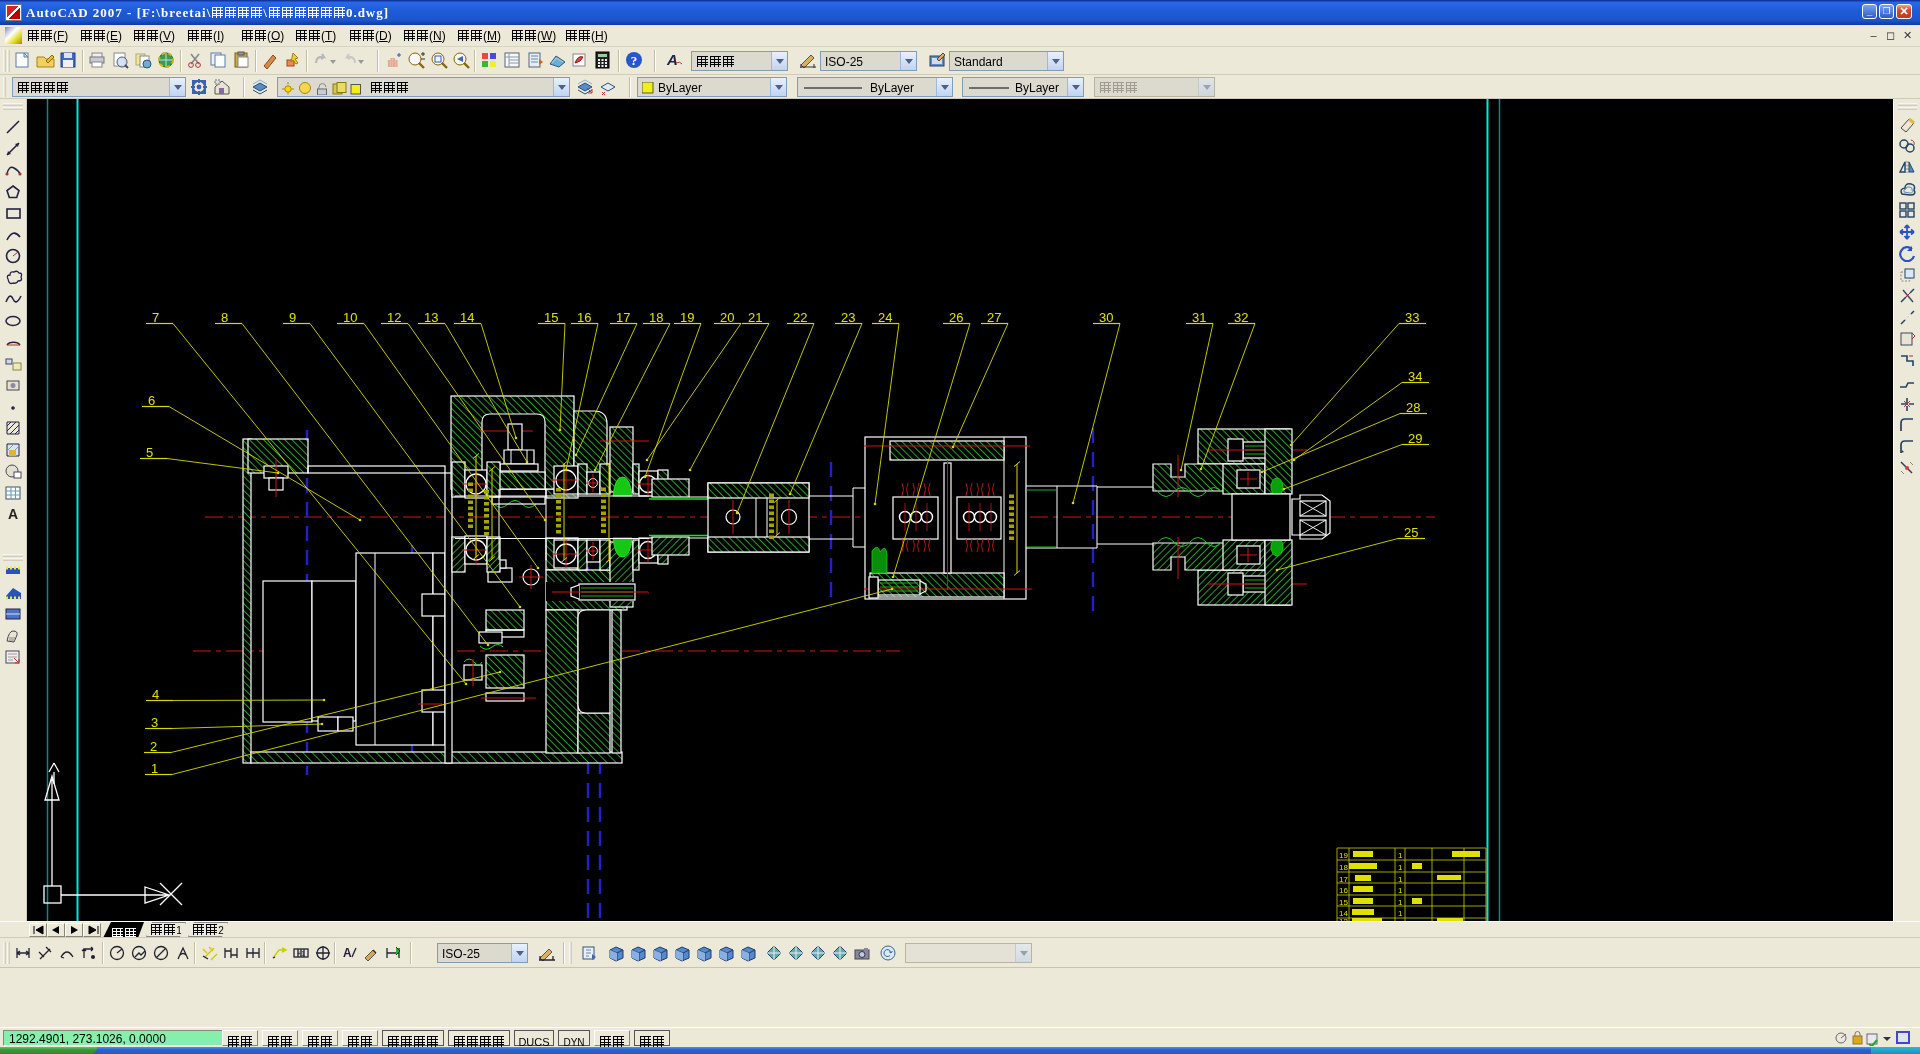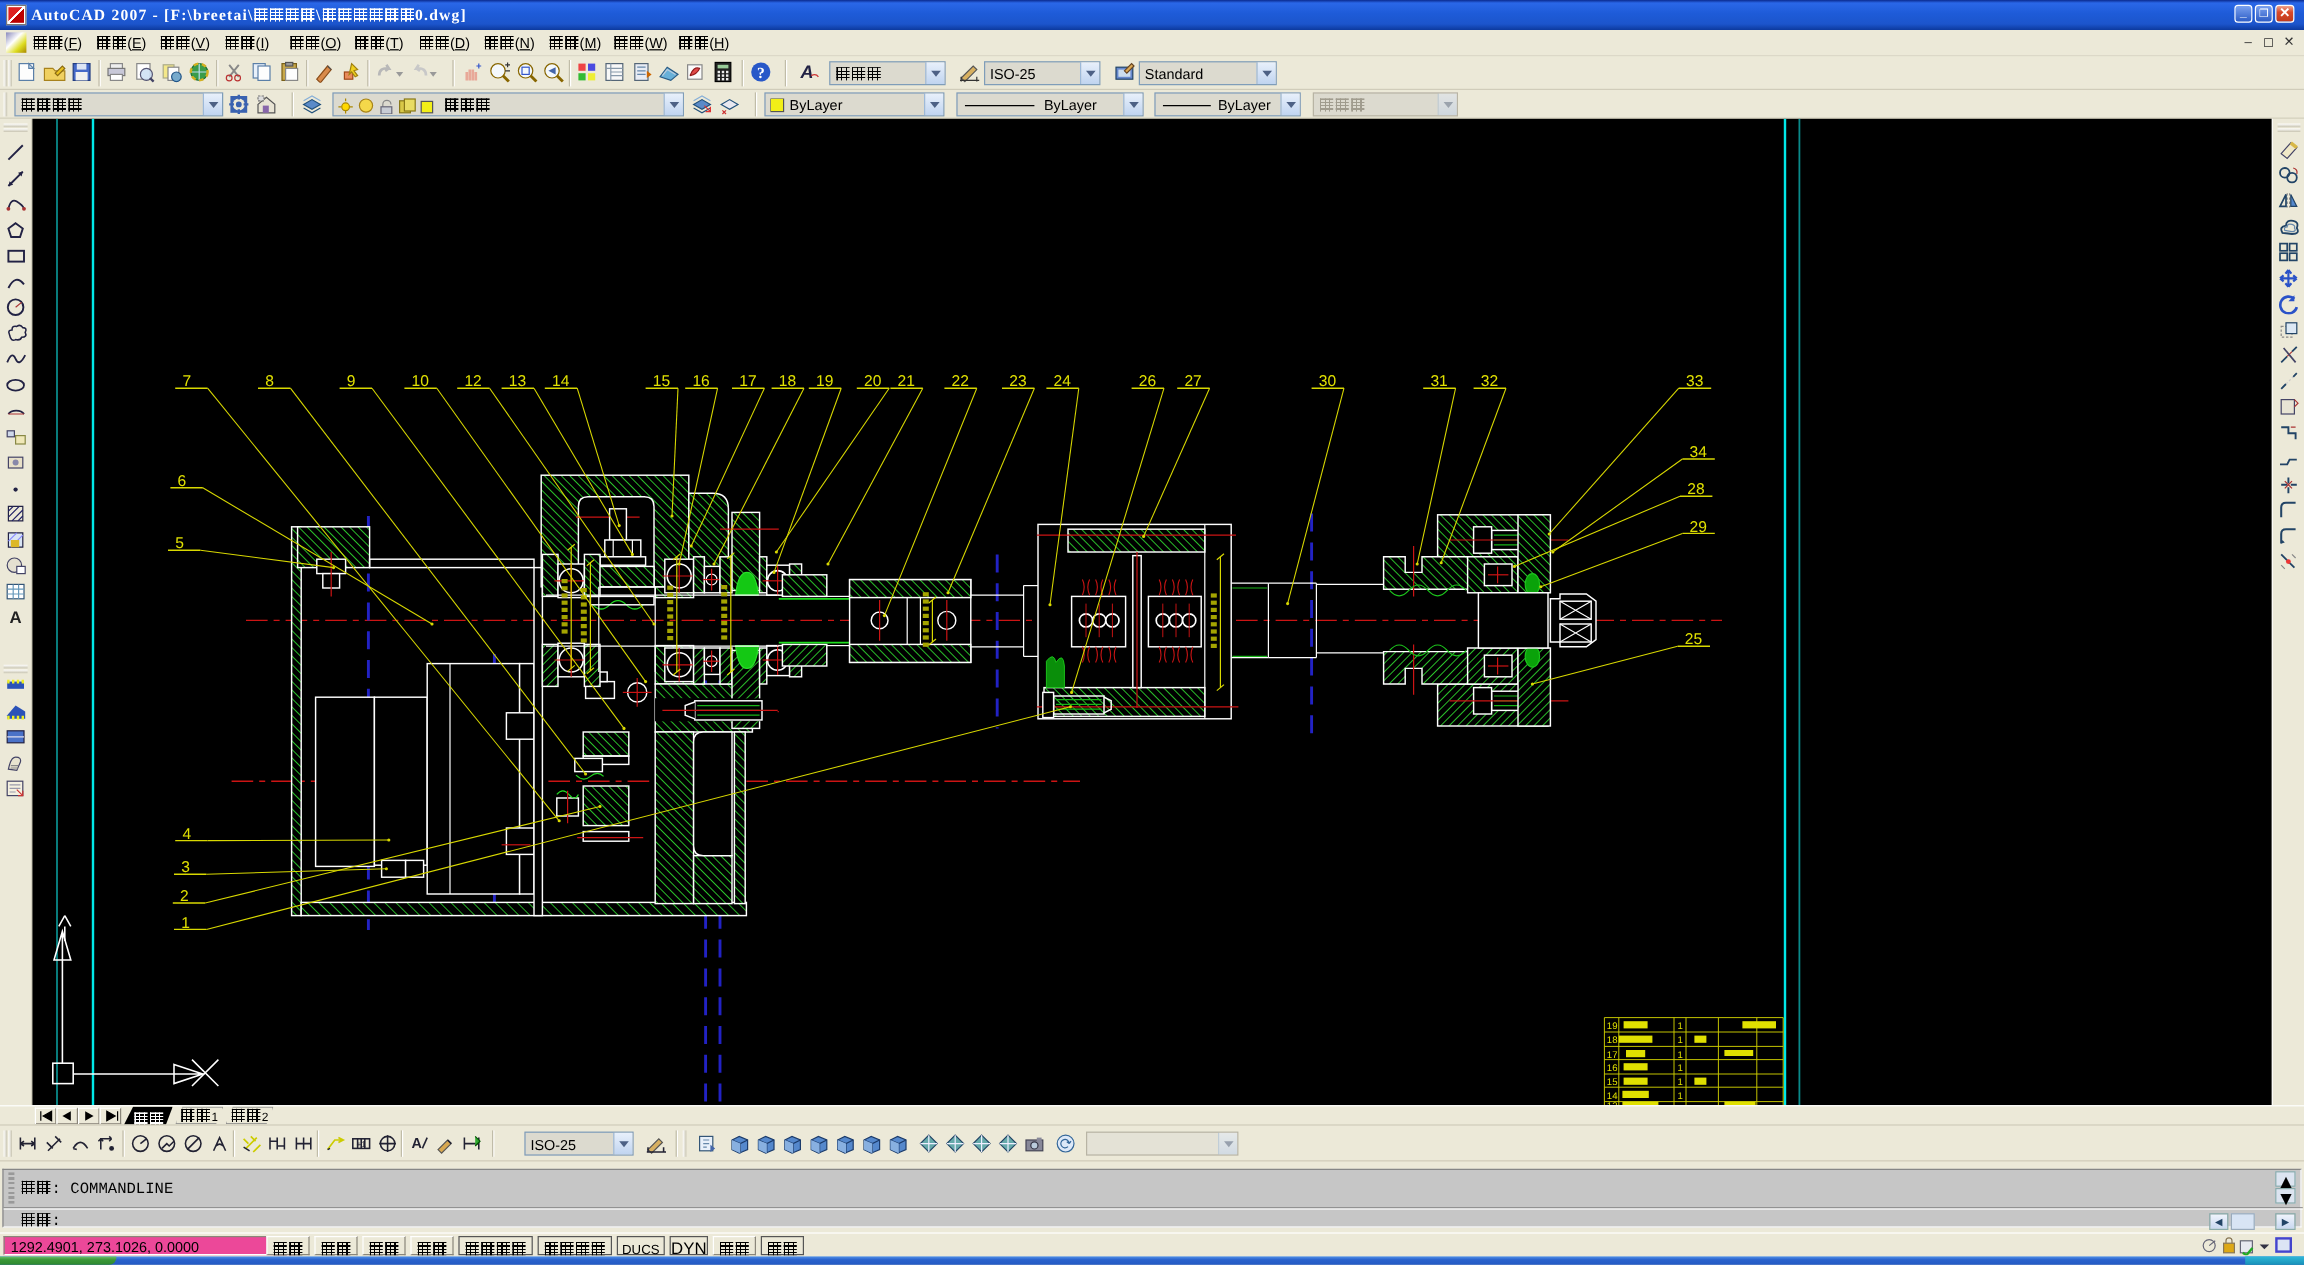--- a/index.html
+++ b/index.html
@@ -1066,44 +1066,30 @@
         <rect x="11" y="4" width="4" height="3" fill="#889"></rect>
       </svg>
 <svg class="abs" style="left:879px;top:6px" width="19" height="18" viewBox="0 0 19 18">
         <circle cx="9" cy="9" r="7" fill="#dce8f8" stroke="#369"></circle>
         <path d="M12 9 a3.5 3.5 0 1 0 -1 2.5 M12 9 l-2 -1.5 m2 1.5 l1.5 -2" stroke="#369" fill="none"></path>
       </svg>
 <div class="combo" style="left:905px;top:5px;width:127px;border-color:#b8b4a4;background:#e4e2d6">
         <span class="btn" style="opacity:0.5"></span>
       </div>
 </div>
-<div class="abs" style="left:0;top:968px;width:1920px;height:59px;background:#ece9d8">
-<div class="abs" style="left:2px;top:6px;width:1916px;height:49px;background:#c6c6c6;border:1px solid;border-color:#868686 #fff #fff #868686">
-<div class="abs" style="left:4px;top:2px;width:5px;height:26px;background:repeating-linear-gradient(180deg,#999 0 2px,#c6c6c6 2px 4px)"></div>
-<div class="abs" style="left:14px;top:8px;font-size:13px;font-family:'Liberation Mono',monospace"><i class="cjk"></i><i class="cjk"></i>: COMMANDLINE</div>
-<div class="abs" style="left:0;top:31px;width:1916px;height:1px;background:#868686"></div>
-        <div class="abs" style="left:0;top:32px;width:1916px;height:1px;background:#fff"></div>
-<div class="abs" style="left:14px;top:35px;font-size:13px;font-family:'Liberation Mono',monospace"><i class="cjk"></i><i class="cjk"></i>:</div>
-<div class="abs" style="left:1893px;top:1px;width:17px;height:13px;background:#dce4f0;border:1px solid #8aa">▲</div>
-<div class="abs" style="left:1893px;top:15px;width:17px;height:13px;background:#dce4f0;border:1px solid #8aa">▼</div>
-<div class="abs" style="left:1838px;top:36px;width:16px;height:14px;background:linear-gradient(180deg,#f0f4fc,#c8d8f0);border:1px solid #8aa;text-align:center;font-size:8px;color:#246;line-height:13px">◀</div>
-<div class="abs" style="left:1856px;top:36px;width:20px;height:14px;background:#d8e4f4;border:1px solid #9ab"></div>
-<div class="abs" style="left:1893px;top:36px;width:17px;height:14px;background:linear-gradient(180deg,#f0f4fc,#c8d8f0);border:1px solid #8aa;text-align:center;font-size:8px;color:#246;line-height:13px">▶</div>
-</div>
-    </div>
 <div class="abs" style="left:0;top:1027px;width:1920px;height:20px;background:#ece9d8;border-top:1px solid #fff">
-<div class="abs" style="left:3px;top:2px;width:243px;height:16px;background:#ec4899;border:1px solid;border-color:#8a867a #fff #fff #8a867a;font-size:12px;padding:1px 0 0 5px">1292.4901, 273.1026, 0.0000</div>
+<div class="abs" style="left:3px;top:2px;width:243px;height:16px;background:#86efac;border:1px solid;border-color:#8a867a #fff #fff #8a867a;font-size:12px;padding:1px 0 0 5px">1292.4901, 273.1026, 0.0000</div>
 <div class="abs" style="left:222px;top:2px;width:36px;height:16px;border:1px solid;border-color:#fff #8a867a #8a867a #fff;background:#ece9d8;text-align:center;padding-top:1px"><i class="cjk"></i><i class="cjk"></i></div>
 <div class="abs" style="left:262px;top:2px;width:36px;height:16px;border:1px solid;border-color:#fff #8a867a #8a867a #fff;background:#ece9d8;text-align:center;padding-top:1px"><i class="cjk"></i><i class="cjk"></i></div>
 <div class="abs" style="left:302px;top:2px;width:36px;height:16px;border:1px solid;border-color:#fff #8a867a #8a867a #fff;background:#ece9d8;text-align:center;padding-top:1px"><i class="cjk"></i><i class="cjk"></i></div>
 <div class="abs" style="left:342px;top:2px;width:36px;height:16px;border:1px solid;border-color:#fff #8a867a #8a867a #fff;background:#ece9d8;text-align:center;padding-top:1px"><i class="cjk"></i><i class="cjk"></i></div>
 <div class="abs" style="left:382px;top:2px;width:62px;height:16px;border:1px solid #555;background:#ece9d8;text-align:center;padding-top:1px"><i class="cjk"></i><i class="cjk"></i><i class="cjk"></i><i class="cjk"></i></div>
 <div class="abs" style="left:448px;top:2px;width:62px;height:16px;border:1px solid #555;background:#ece9d8;text-align:center;padding-top:1px"><i class="cjk"></i><i class="cjk"></i><i class="cjk"></i><i class="cjk"></i></div>
 <div class="abs" style="left:514px;top:2px;width:40px;height:16px;border:1px solid #555;background:#ece9d8;text-align:center;padding-top:1px"><span style="font-size:11px">DUCS</span></div>
-<div class="abs" style="left:558px;top:2px;width:32px;height:16px;border:1px solid #555;background:#ece9d8;text-align:center;padding-top:1px"><span style="font-size:14px">DYN</span></div>
+<div class="abs" style="left:558px;top:2px;width:32px;height:16px;border:1px solid #555;background:#ece9d8;text-align:center;padding-top:1px"><span style="font-size:10px">DYN</span></div>
 <div class="abs" style="left:594px;top:2px;width:36px;height:16px;border:1px solid;border-color:#fff #8a867a #8a867a #fff;background:#ece9d8;text-align:center;padding-top:1px"><i class="cjk"></i><i class="cjk"></i></div>
 <div class="abs" style="left:634px;top:2px;width:36px;height:16px;border:1px solid #555;background:#ece9d8;text-align:center;padding-top:1px"><i class="cjk"></i><i class="cjk"></i></div>
 <svg class="abs" style="left:1833px;top:2px" width="60" height="16">
         <circle cx="8" cy="8" r="5" fill="none" stroke="#667"></circle>
         <path d="M8 8 l5 -4" stroke="#667"></path>
         <rect x="20" y="6" width="9" height="8" fill="#dda816" stroke="#875"></rect>
         <path d="M22 6 v-2 a2.5 2.5 0 0 1 5 0 v2" fill="none" stroke="#875"></path>
         <rect x="34" y="4" width="10" height="10" fill="#e8e8f0" stroke="#667"></rect>
         <path d="M36 14 l3 2 5 -6" stroke="#2a2" fill="none" stroke-width="2"></path>
         <path d="M50 7 l4 4 4 -4" fill="#334"></path>

